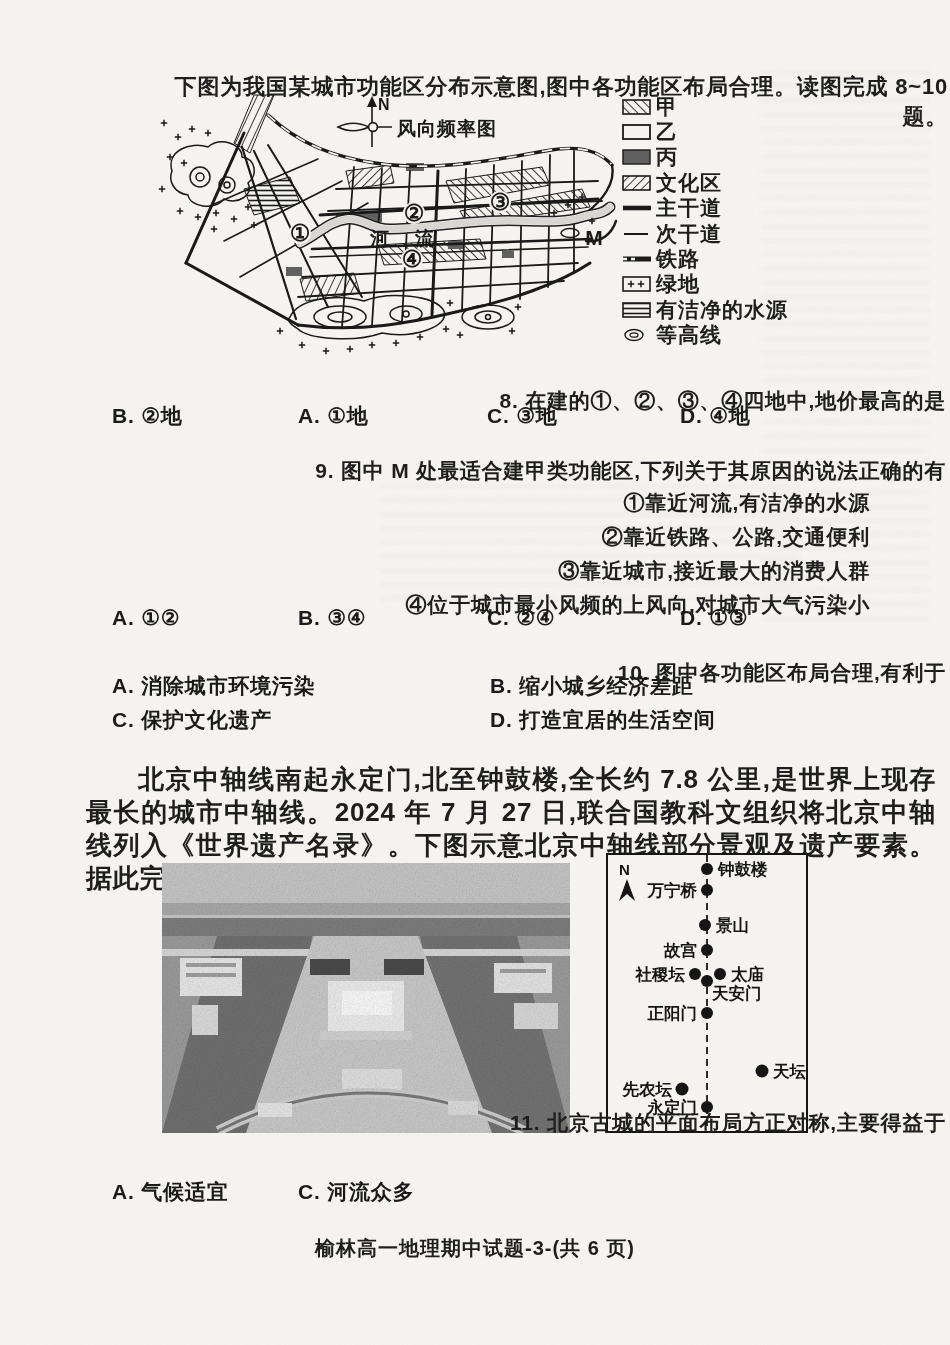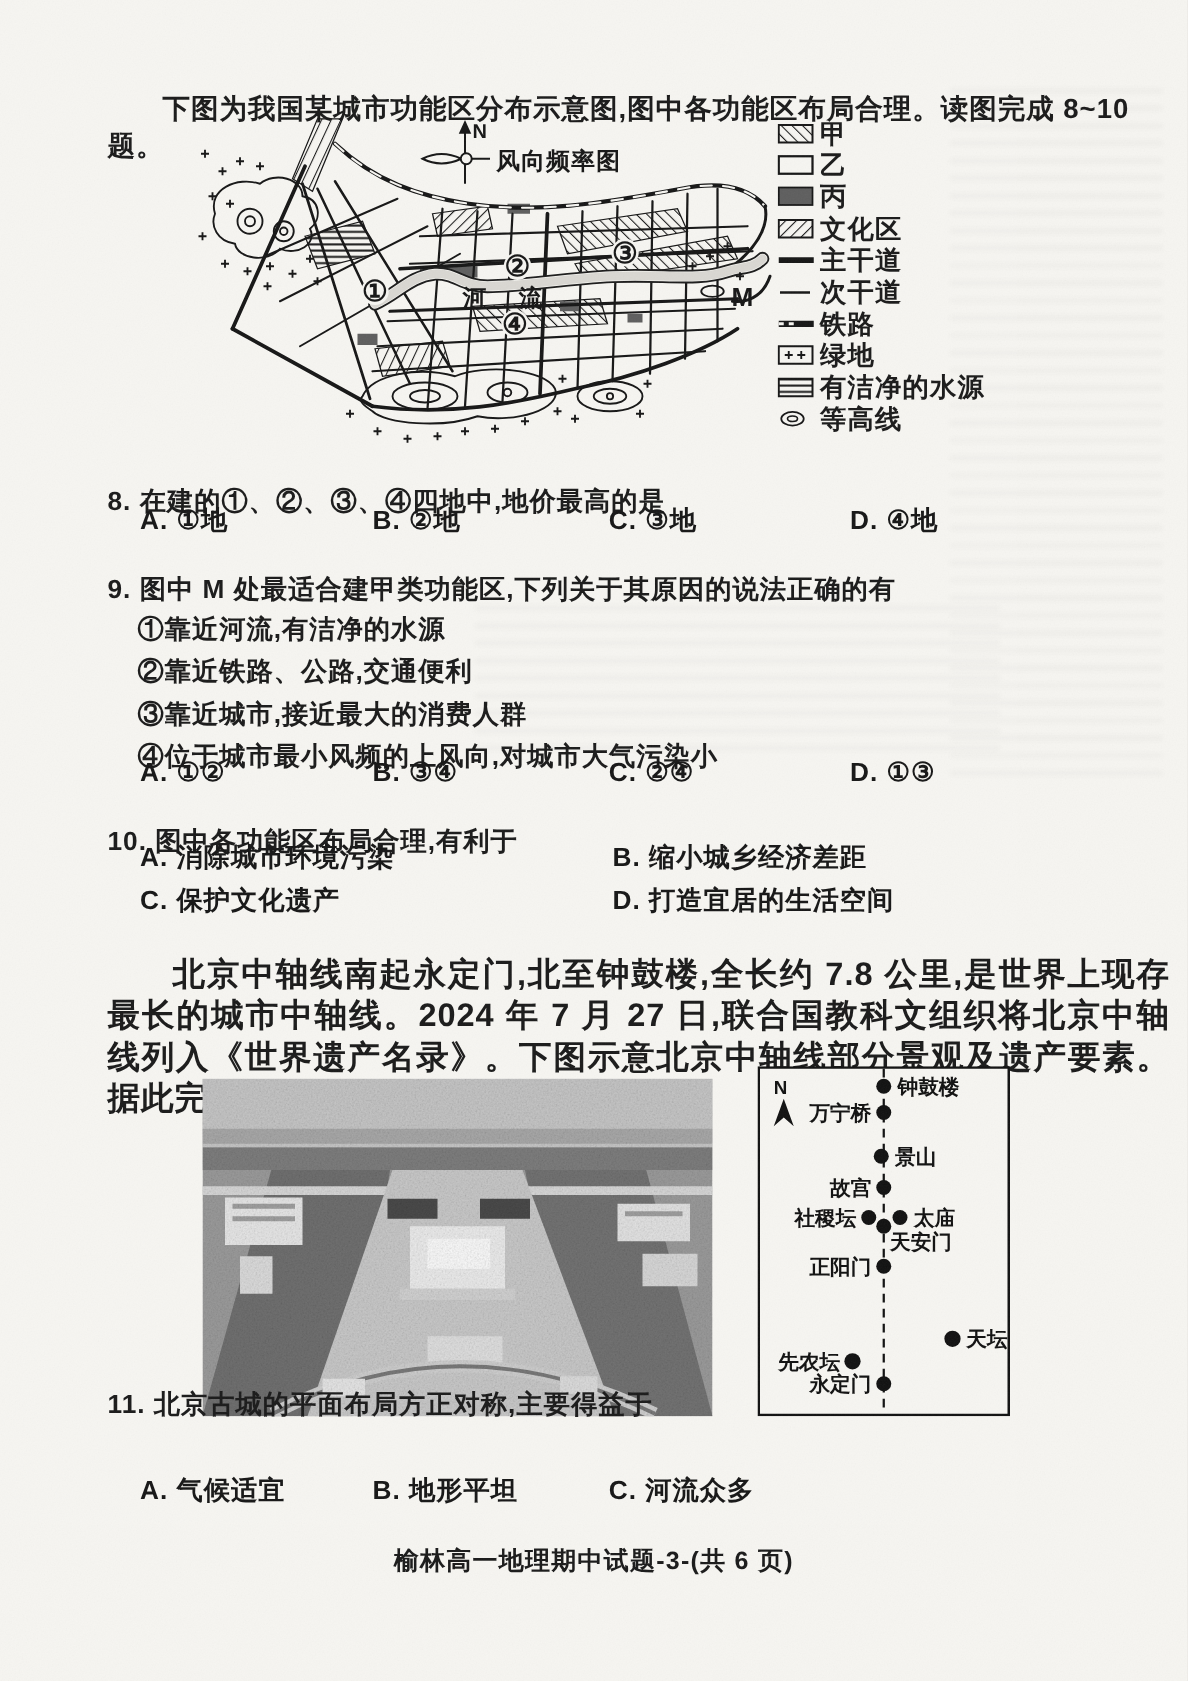--- a/index.html
+++ b/index.html
@@ -1,18 +1,18 @@
 <!DOCTYPE html>
 <html><head>
 <meta charset="utf-8">
 <style>
   html,body{margin:0;padding:0;background:#e8e6e2;}
   .page{position:relative;width:950px;height:1345px;margin:0 auto;background:#f6f5f1;
         font-family:"Liberation Sans",sans-serif;color:#161616;overflow:hidden;}
-  .txt{position:absolute;font-size:21px;font-weight:600;letter-spacing:.8px;color:#1a1a1a;}
+  .txt{position:absolute;font-size:21px;font-weight:600;letter-spacing:.8px;color:#1a1a1a;text-align:right;}
   .stem{left:86px;width:860px;}
   .intro{left:86px;top:50px;width:862px;text-indent:2em;font-size:22px;}
   .passage{left:86px;top:737px;width:850px;text-indent:2em;line-height:33px;text-align:justify;font-size:26px;}
   .opts4{position:absolute;left:86px;width:860px;display:grid;grid-template-columns:186px 189px 193px 1fr;
          padding-left:26px;box-sizing:border-box;font-size:21px;font-weight:600;letter-spacing:.8px;}
   .opts2{position:absolute;left:86px;width:860px;display:grid;grid-template-columns:378px 1fr;
          padding-left:26px;box-sizing:border-box;font-size:21px;font-weight:600;letter-spacing:.8px;}
   .qitem{left:110px;width:760px;}
   .footer{left:0;top:1215px;width:950px;text-align:center;font-size:20px;letter-spacing:1px;}
   
@@ -271,22 +271,22 @@
             <ellipse cx="12" cy="9" rx="9" ry="5.5" fill="none" stroke="#161616" stroke-width="1.4"></ellipse>
             <ellipse cx="12" cy="9" rx="4" ry="2.2" fill="none" stroke="#161616" stroke-width="1.3"></ellipse>
           </svg>
         </span>
       <span class="lg-label">等高线</span>
     </div>
   </div>
 
   <p class="txt stem" style="top:366px">8. 在建的①、②、③、④四地中,地价最高的是</p>
   <div class="opts4" style="top:402px">
+    <span>B. ②地</span>
     <span>A. ①地</span>
-    <span>B. ②地</span>
     <span>C. ③地</span>
     <span>D. ④地</span>
   </div>
 
   <p class="txt stem" style="top:436px">9. 图中 M 处最适合建甲类功能区,下列关于其原因的说法正确的有</p>
   <p class="txt qitem" style="top:468px">①靠近河流,有洁净的水源</p>
   <p class="txt qitem" style="top:502px">②靠近铁路、公路,交通便利</p>
   <p class="txt qitem" style="top:536px">③靠近城市,接近最大的消费人群</p>
   <p class="txt qitem" style="top:570px">④位于城市最小风频的上风向,对城市大气污染小</p>
   <div class="opts4" style="top:606px">
@@ -368,21 +368,20 @@
       <text x="91" y="166" text-anchor="end">正阳门</text>
       <text x="167" y="224">天坛</text>
       <text x="66" y="242" text-anchor="end">先农坛</text>
       <text x="91" y="260" text-anchor="end">永定门</text>
     </g>
   </svg>
 
   <p class="txt stem" style="top:1088px">11. 北京古城的平面布局方正对称,主要得益于</p>
   <div class="opts4" style="top:1178px">
     <span>A. 气候适宜</span>
-    <span>B. 地形平坦</span>
     <span>C. 河流众多</span>
   </div>
 
   <p class="txt footer">榆林高一地理期中试题-3-(共 6 页)</p>
 
   <div class="ghost" style="left:760px;top:60px;width:170px;height:560px;"></div>
   <div class="ghost" style="left:380px;top:480px;width:420px;height:120px;"></div>
   <svg class="noise" width="950" height="1345">
     <rect width="950" height="1345" filter="url(#pagegrain)" opacity="0.05"></rect>
   </svg>

